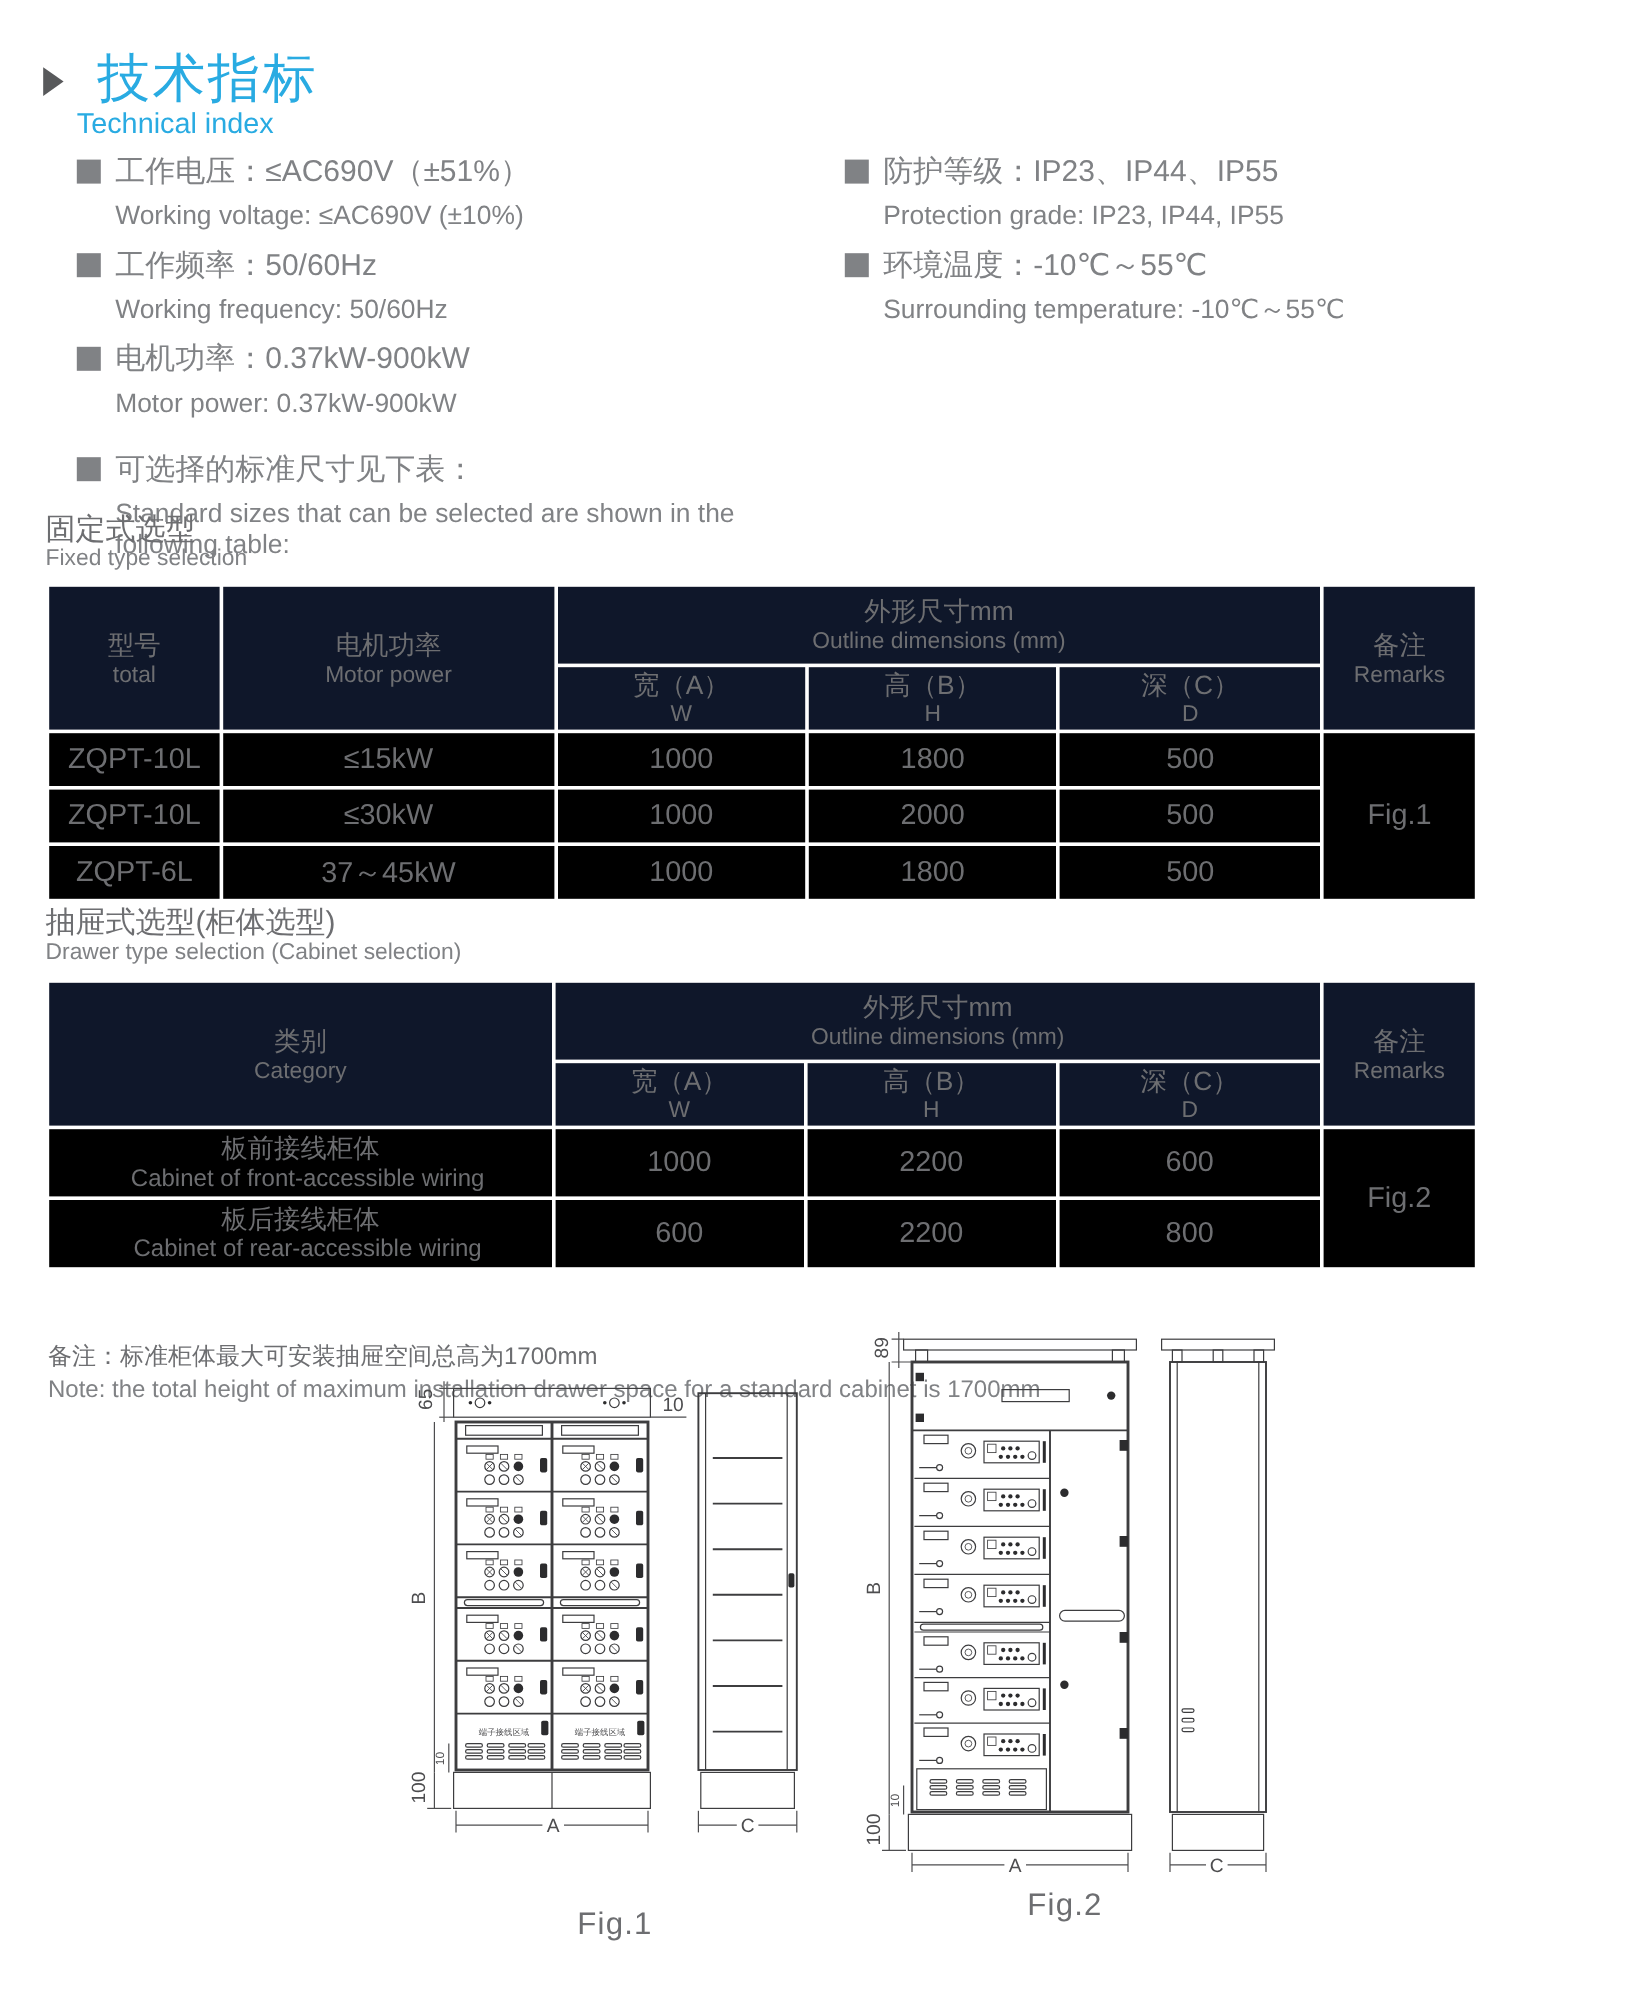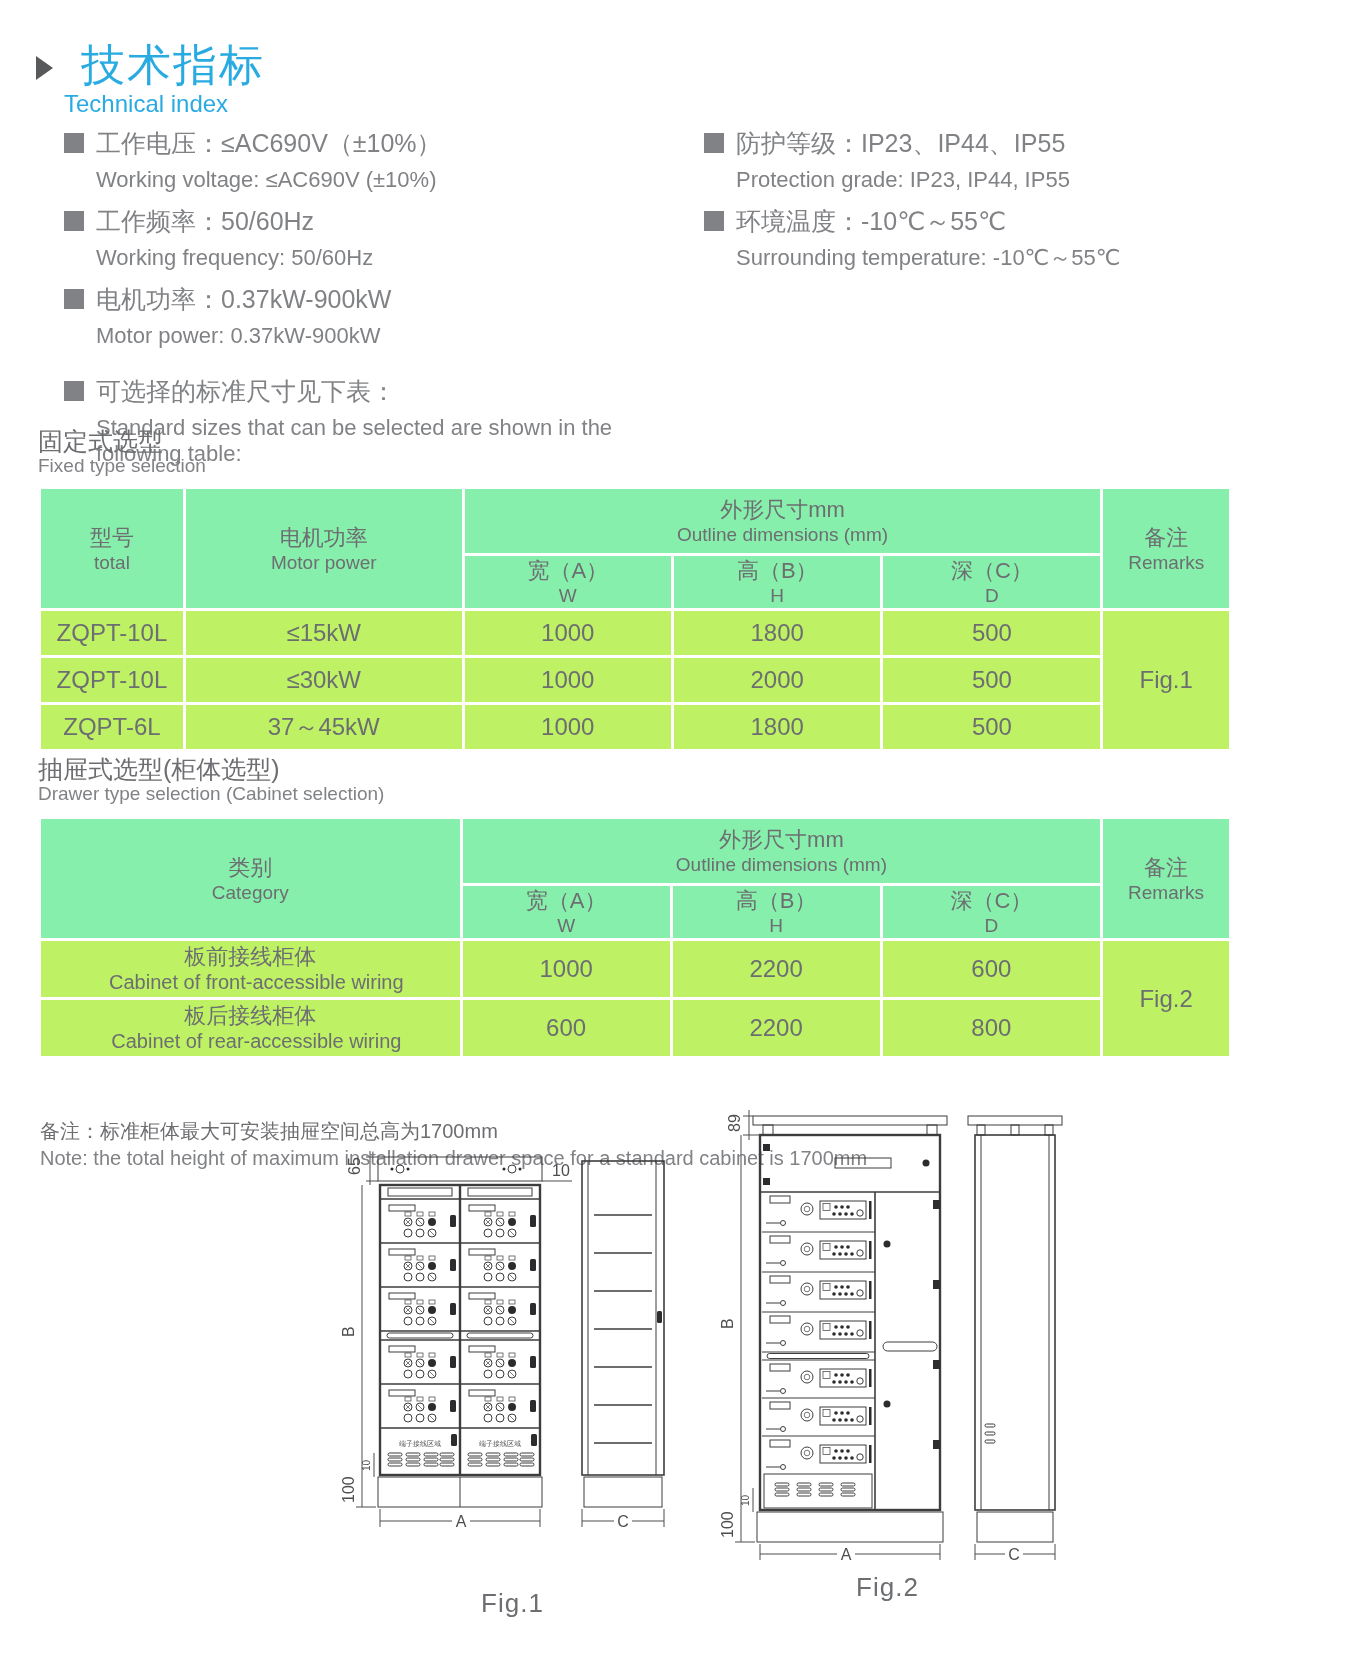--- a/index.html
+++ b/index.html
@@ -22,22 +22,22 @@
   .spec .en{font-size:22px;line-height:26px;margin:9px 0 0 32px;color:#808285;}
   .spec.gap-top{margin-top:14px;}
   
   .sec-cn{font-size:25px;color:#6d6e71;line-height:26px;}
   .sec-en{font-size:19px;color:#808285;line-height:24px;}
   
   table.spec-table{border-collapse:separate;border-spacing:3px;width:1194px;table-layout:fixed;}
   table.spec-table th,table.spec-table td{
     text-align:center;vertical-align:middle;font-weight:normal;color:#6d6e71;padding:0;
   }
-  table.spec-table th{background:#86efac;}
-  table.spec-table td{background:#bef264;font-size:24px;}
+  table.spec-table th{background:#0f172a;}
+  table.spec-table td{background:#000000;font-size:24px;}
   .h-cn{font-size:22px;line-height:27px;}
   .h-en{font-size:19px;line-height:23px;}
   .cat-cn{font-size:22px;line-height:26px;}
   .cat-en{font-size:20px;line-height:24px;padding-left:12px;}
   tr.hrow1 th{height:64px;}
   tr.hrow2 th{height:52px;}
   tr.brow td{height:44px;}
   tr.brow2 td{height:56px;}
   
   .note-cn{font-size:20px;color:#6d6e71;line-height:27px;}
@@ -60,21 +60,21 @@
 <div class="abs title-row">
   <div class="arrow"></div>
   <div class="title-cn">技术指标</div>
 </div>
 <div class="abs title-en">Technical index</div>
 
 <div class="abs spec-col" style="top:128px;left:64px;width:620px;">
   <div class="spec">
     <div class="cn">
         <span class="bullet"></span>
-        <span>工作电压：≤AC690V（±10%）</span>
+        <span>工作电压：≤AC690V（±51%）</span>
       </div>
     <div class="en">Working voltage: ≤AC690V (±10%)</div>
   </div>
   <div class="spec">
     <div class="cn">
         <span class="bullet"></span>
         <span>工作频率：50/60Hz</span>
       </div>
     <div class="en">Working frequency: 50/60Hz</div>
   </div>

